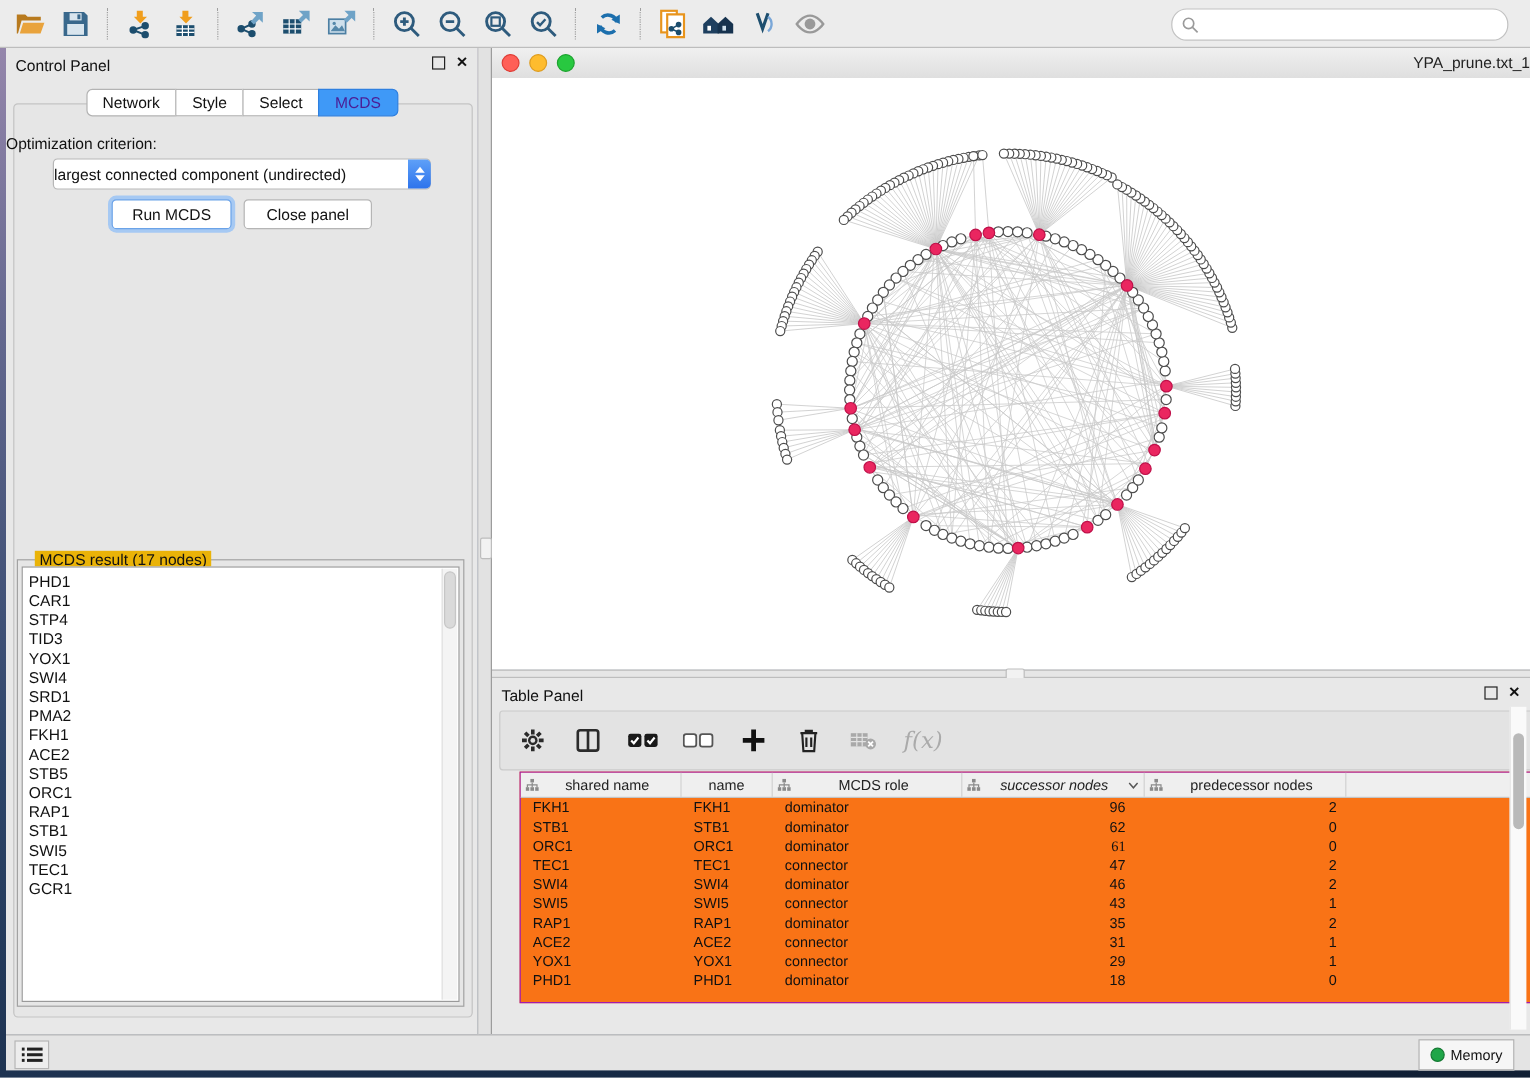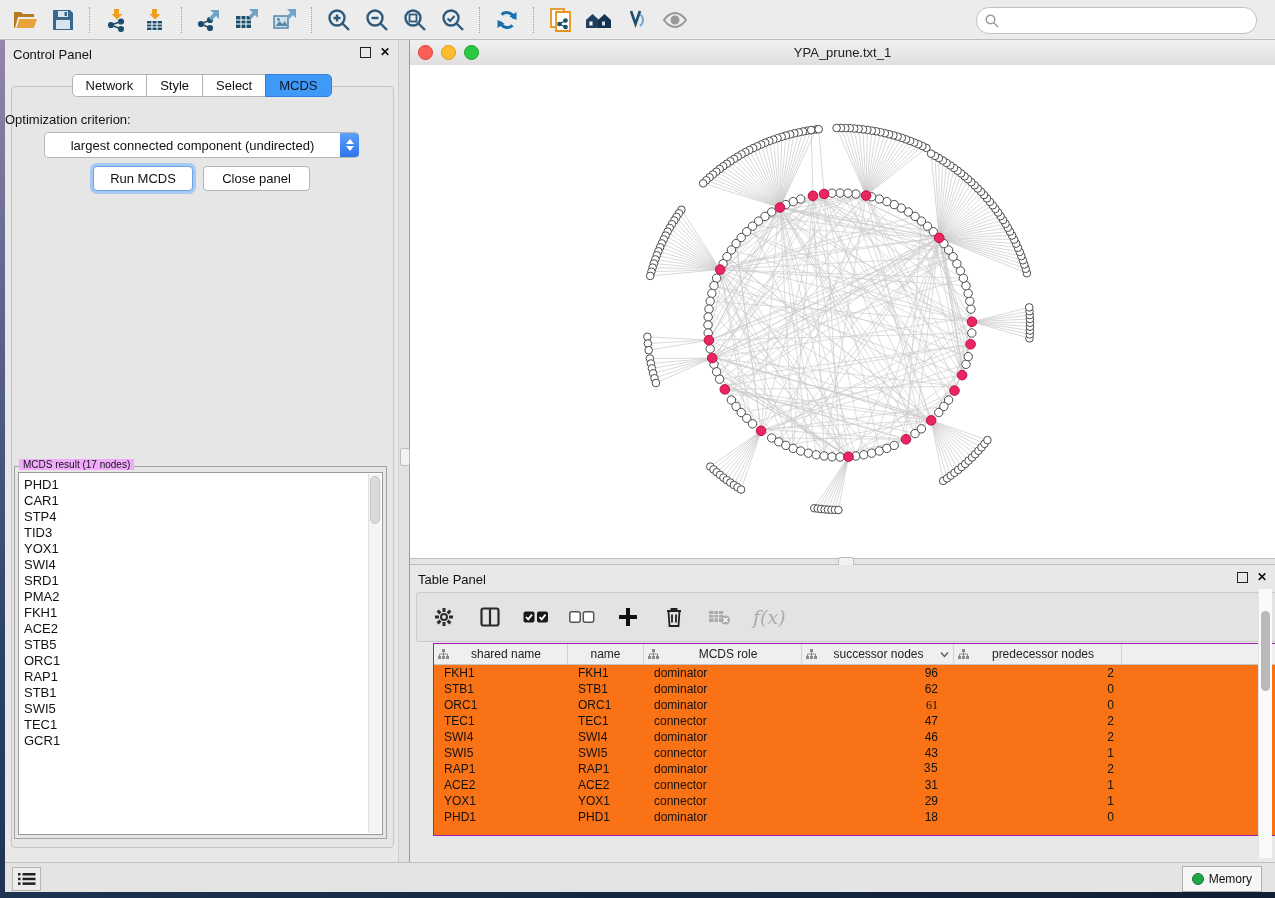--- a/index.html
+++ b/index.html
@@ -21,52 +21,52 @@
   .panel-titlebar{position:absolute;left:0;top:0;right:0;height:28px;display:flex;align-items:center;
                   padding:0 8px;font-size:13px;color:#111}
   .win-btns{position:absolute;right:8px;top:7px;display:flex;gap:9px;align-items:center}
   .float-ico{width:9px;height:9px;border:1.5px solid #222}
   .close-ico{font-size:12px;font-weight:bold;color:#111;line-height:11px}
   .seg-tabs{display:flex}
   .seg-tab{font-size:13px;padding:3px 13px;background:#fff;border:1px solid #b3b3b3;margin-left:-1px;color:#111;
            white-space:nowrap}
   .seg-tab:first-child{border-radius:5px 0 0 5px;margin-left:0}
   .seg-tab:last-child{border-radius:0 5px 5px 0}
-  .seg-tab.active{background:#3f99f7;border-color:#2f80e0;color:#0f172a}
+  .seg-tab.active{background:#3f99f7;border-color:#2f80e0;color:#4c1d95}
   #cp-tabs{position:absolute;left:50%;transform:translateX(-50%);top:34px;z-index:3}
   #cp-content{position:absolute;left:6px;top:46px;width:381px;height:760px;background:#e6e6e6;
               border:1px solid #c3c3c3;border-radius:4px}
   #opt-label{position:absolute;left:0;right:0;top:72px;text-align:left;font-size:13px}
   #criterion{position:absolute;left:39px;top:92px;width:313px;height:24px;background:#fff;border:1px solid #b7b7b7;
              border-radius:4px;display:flex;align-items:center;font-size:13px}
-  #criterion .val{flex:1;text-align:center;white-space:nowrap;overflow:hidden}
+  #criterion .val{flex:1;white-space:nowrap;overflow:hidden}
   #criterion .stepper{width:19px;height:24px;margin-right:-1px;border-radius:0 4px 4px 0;
              background:linear-gradient(#5ea0f8,#2e74ec);display:flex;flex-direction:column;align-items:center;justify-content:center;gap:2px}
   .tri-up{width:0;height:0;border-left:4px solid transparent;border-right:4px solid transparent;border-bottom:5px solid #fff}
   .tri-dn{width:0;height:0;border-left:4px solid transparent;border-right:4px solid transparent;border-top:5px solid #fff}
   .pbtn{position:absolute;height:23px;background:#fff;border:1px solid #b5b5b5;border-radius:4px;
         font-size:13px;display:flex;align-items:center;justify-content:center;color:#111}
   #run-btn{left:88px;top:126px;width:98px;box-shadow:0 0 0 3px #a6c9f3;border-color:#6ba3e8}
   #close-btn{left:198px;top:126px;width:105px}
   #mcds-group{position:absolute;left:9px;top:426px;width:371px;height:371px;border:1px solid #a2a2a2}
-  #mcds-legend{position:absolute;left:4px;top:-8px;background:#f0abfc;padding:0 4px;font-size:10px}
+  #mcds-legend{position:absolute;left:14px;top:-8px;background:#eab308;padding:0 4px;font-size:13px}
   #mcds-list{position:absolute;left:3px;top:5px;right:3px;bottom:3px;background:#fff;border:1px solid #9a9a9a;
              overflow:hidden;padding:4px 0 0 5px}
   .mcds-item{font-size:13px;line-height:16px;color:#111}
   .mcds-scroll{position:absolute;top:1px;right:1px;bottom:1px;width:12px;background:#f4f4f4;border-left:1px solid #e0e0e0}
   .mcds-thumb{position:absolute;top:2px;left:1px;width:8px;height:46px;background:#dadada;border:1px solid #c6c6c6;border-radius:5px}
   
   #v-split{left:398px;top:40px;width:12px;height:822px;background:#e2e2e2;border-left:1px solid #cfcfcf;border-right:1px solid #9c9c9c}
   .grip{position:absolute;background:#f2f2f2;border:1px solid #bdbdbd;border-radius:2px}
   
   #net-win{left:410px;top:40px;width:865px;height:518px;background:#fff}
   #net-titlebar{position:absolute;left:0;top:0;right:0;height:25px;background:linear-gradient(#f0f0f0,#dfdfdf);
                 border-bottom:1px solid #b8b8b8;display:flex;align-items:center}
   .tl{width:13px;height:13px;border-radius:50%;margin-left:8px}
-  #net-title{position:absolute;left:0;right:0;text-align:center;font-size:13px;color:#222;top:5px}
+  #net-title{position:absolute;left:0;right:0;text-align:right;font-size:13px;color:#222;top:5px}
   #net-canvas{position:absolute;left:0;top:25px;width:865px;height:493px;background:#fff}
   
   #h-split{left:410px;top:558px;width:865px;height:7px;background:#e6e6e6;border-top:1px solid #bdbdbd;border-bottom:1px solid #bdbdbd}
   
   #table-panel{left:410px;top:565px;width:865px;height:297px;background:#e8e8e8}
   #tp-toolbar{position:absolute;left:6px;top:27px;width:853px;height:48px;background:#e3e3e3;
               border:1px solid #cacaca;border-radius:3px;display:flex;align-items:center;padding-left:14px;gap:20px}
   .tp-ico{display:flex;align-items:center;justify-content:center;width:26px;height:26px}
   #fx-label{font-family:"DejaVu Serif",serif;font-style:italic;font-size:19px;color:#aaa}
   #tbl{position:absolute;left:23px;top:78px;width:843px;height:191px;background:#f97316;border:1px solid #a21caf}
@@ -1079,21 +1079,21 @@
                 <rect x="4" y="0" width="3" height="3"></rect>
                 <rect x="0" y="7" width="3" height="3"></rect>
                 <rect x="4" y="7" width="3" height="3"></rect>
                 <rect x="8" y="7" width="3" height="3"></rect>
               </g>
               <path d="M5.5 3v2M1.5 7V5h8v2M5.5 5v2" stroke="#8a8a8a" fill="none"></path>
             </svg>
           </span>
           <span class="lbl">MCDS role</span>
         </div>
-        <div class="th" style="width: 152px;">
+        <div class="th" style="width: 152px; font-style: italic;">
           <span>
             <svg width="11" height="11" viewBox="0 0 11 11">
               <g fill="#8a8a8a">
                 <rect x="4" y="0" width="3" height="3"></rect>
                 <rect x="0" y="7" width="3" height="3"></rect>
                 <rect x="4" y="7" width="3" height="3"></rect>
                 <rect x="8" y="7" width="3" height="3"></rect>
               </g>
               <path d="M5.5 3v2M1.5 7V5h8v2M5.5 5v2" stroke="#8a8a8a" fill="none"></path>
             </svg>
@@ -1160,21 +1160,21 @@
           <div class="td" style="width: 134px;">SWI5</div>
           <div class="td" style="width: 76px;">SWI5</div>
           <div class="td" style="width: 158px;">connector</div>
           <div class="td num" style="width: 152px; padding-right: 16px;">43</div>
           <div class="td num" style="width: 168px; padding-right: 8px;">1</div>
         </div>
         <div class="tr">
           <div class="td" style="width: 134px;">RAP1</div>
           <div class="td" style="width: 76px;">RAP1</div>
           <div class="td" style="width: 158px;">dominator</div>
-          <div class="td num" style="width: 152px; padding-right: 16px; font-family: Liberation Mono, monospace;">35</div>
+          <div class="td num" style="width: 152px; padding-right: 16px;">35</div>
           <div class="td num" style="width: 168px; padding-right: 8px;">2</div>
         </div>
         <div class="tr">
           <div class="td" style="width: 134px;">ACE2</div>
           <div class="td" style="width: 76px;">ACE2</div>
           <div class="td" style="width: 158px;">connector</div>
           <div class="td num" style="width: 152px; padding-right: 16px;">31</div>
           <div class="td num" style="width: 168px; padding-right: 8px;">1</div>
         </div>
         <div class="tr">

